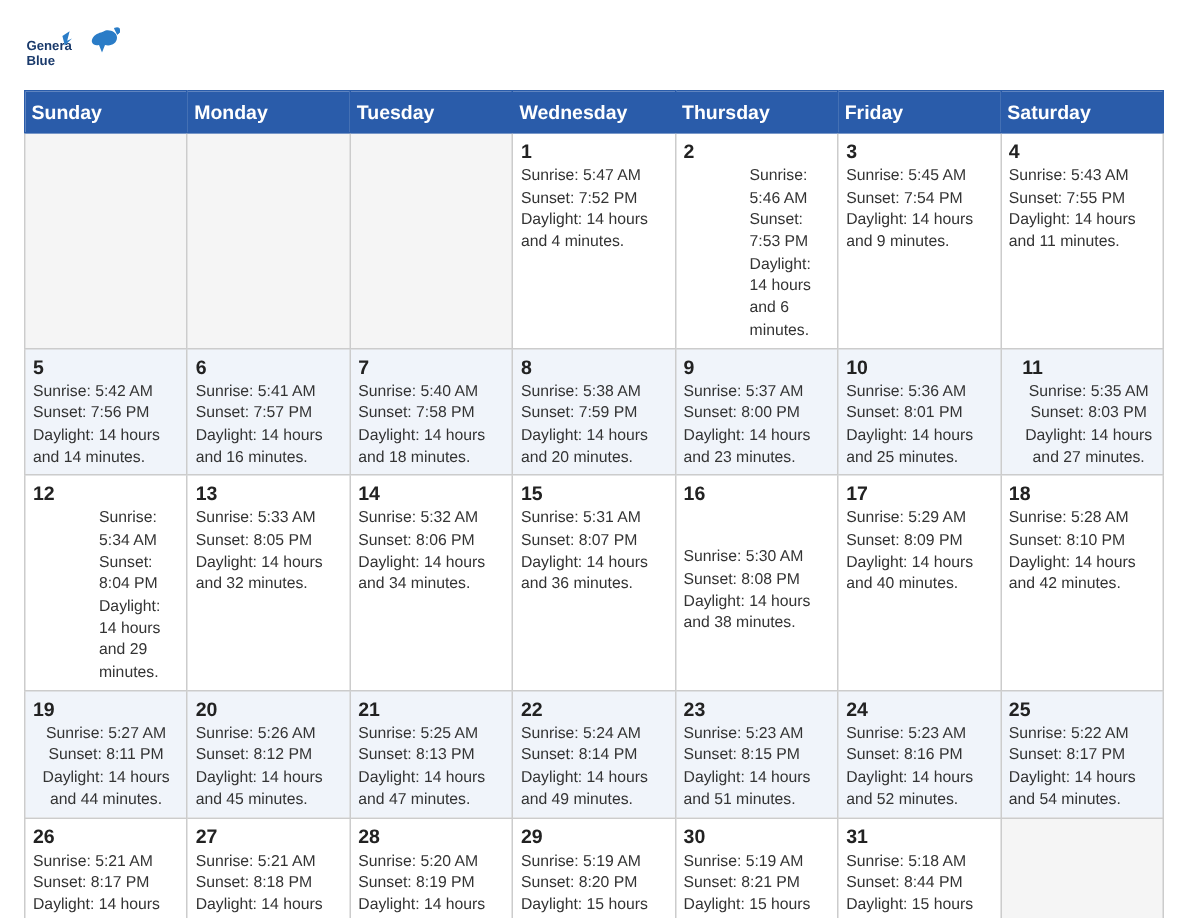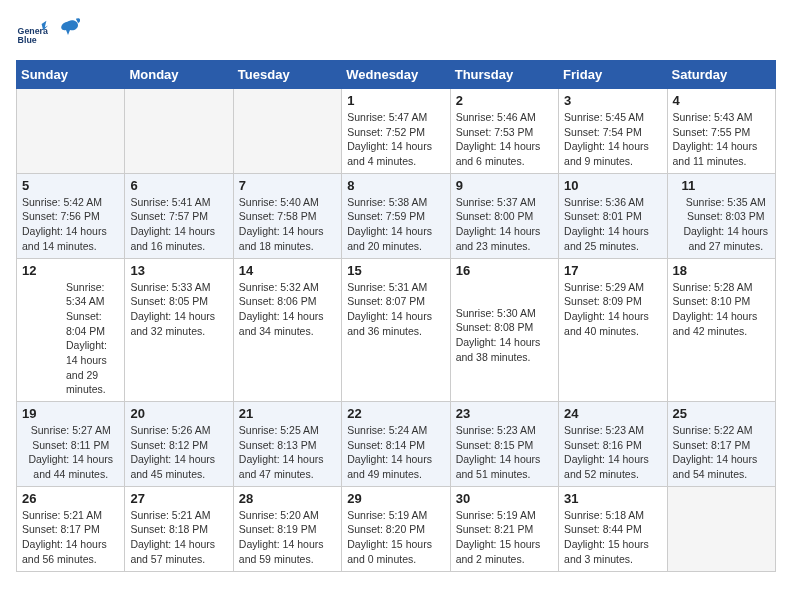--- a/index.html
+++ b/index.html
@@ -122,21 +122,21 @@
         <td class="empty-cell"></td>
         <td>
           <div class="day-number">1</div>
           <div class="day-info" style="white-space: pre-line;">Sunrise: 5:47 AM
 Sunset: 7:52 PM
 Daylight: 14 hours
 and 4 minutes.</div>
         </td>
         <td>
           <div class="day-number">2</div>
-          <div class="day-info" style="white-space: pre-line;">Sunrise: 5:46 AM
+          <div class="day-info" style="white-space: pre-line; margin-left: 44px;">Sunrise: 5:46 AM
 Sunset: 7:53 PM
 Daylight: 14 hours
 and 6 minutes.</div>
         </td>
         <td>
           <div class="day-number">3</div>
           <div class="day-info" style="white-space: pre-line;">Sunrise: 5:45 AM
 Sunset: 7:54 PM
 Daylight: 14 hours
 and 9 minutes.</div>

